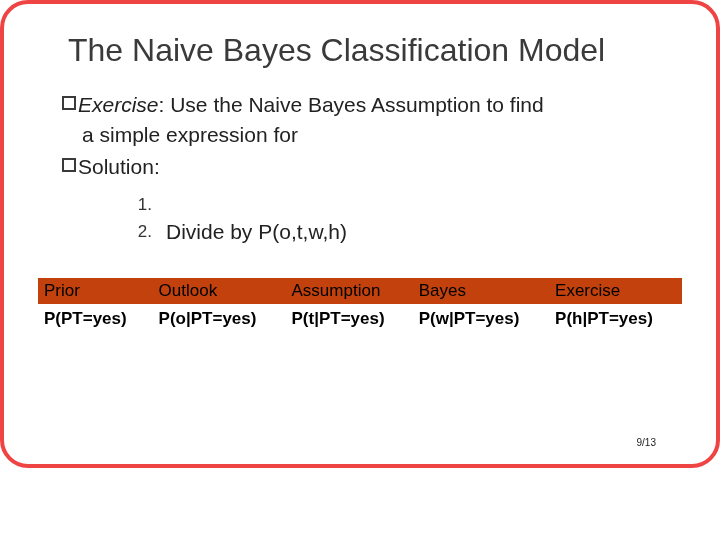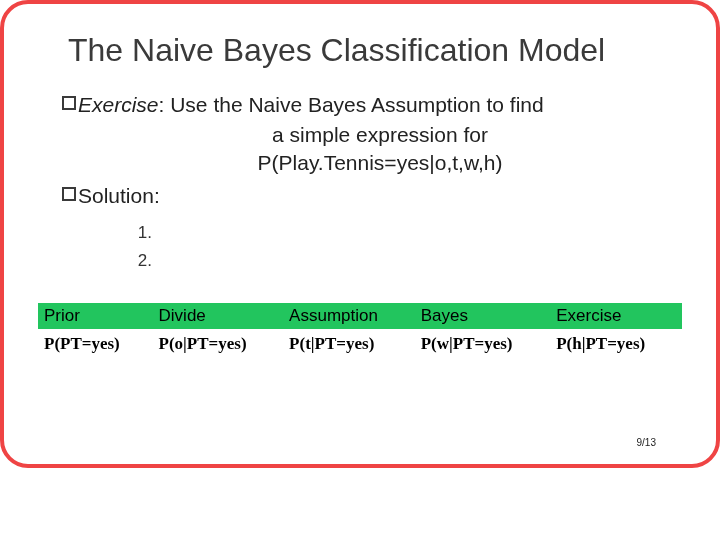--- a/index.html
+++ b/index.html
@@ -25,45 +25,44 @@
     color: #222;
   }
   .bullet-row {
     display: flex; align-items: flex-start; margin-bottom: 2px;
   }
   .bullet-square {
     width: 14px; height: 14px; border: 2px solid #3a3a3a; flex: none; margin-top: 5px; margin-right: 2px;
   }
   .bullet-text { flex: 1; line-height: 1.35; }
   .bullet-text .italic { font-style: italic; }
-  .bullet-cont { margin-left: 40px; line-height: 1.35; text-align: center; }
+  .bullet-cont { margin-left: 20px; line-height: 1.35; }
   .solution-row { margin-top: 4px; }
   .enum {
     margin: 8px 0 0 70px;
     font-size: 21px;
   }
   .enum-row { display: flex; gap: 14px; line-height: 1.45; }
   .enum-num { min-width: 20px; text-align: right; font-size: 17px; color: #333; padding-top: 3px; }
   .table-wrap { margin: 30px 0 0 0; }
   table { border-collapse: collapse; width: 100%; font-size: 17px; }
   th {
-    background: #22c55e;
+    background: #c2410c;
     color: #000;
     font-weight: 400;
     text-align: left;
     padding: 3px 6px;
     border: none;
   }
   td {
     padding: 5px 6px 22px 6px;
     border: none;
     vertical-align: top;
     font-weight: 700;
     color: #000;
-    font-family: Liberation Serif, serif;
   }
   .pgnum {
     position: absolute;
     bottom: 16px; right: 60px;
     font-size: 10px; color: #222;
   }
 </style>
 </head>
 <body>
 
@@ -73,44 +72,44 @@
 
   <div class="body">
 
     <div class="bullet-row">
       <span class="bullet-square"></span>
       <span class="bullet-text">
         <span class="italic">Exercise</span><span>: </span><span>Use the Naive Bayes Assumption to find</span>
       </span>
     </div>
     <div class="bullet-cont">a simple expression for</div>
-    <div class="bullet-cont">P(Play.Tennis=yes|o,t,w,h)</div>
 
     <div class="bullet-row solution-row">
       <span class="bullet-square"></span>
       <span class="bullet-text">Solution:</span>
     </div>
 
     <div class="enum">
       <div class="enum-row">
         <span class="enum-num">1.</span>
       </div>
       <div class="enum-row">
         <span class="enum-num">2.</span>
+        <span>Divide by P(o,t,w,h)</span>
       </div>
     </div>
 
   </div>
 
   <div class="table-wrap">
     <table>
       <thead>
         <tr>
           <th>Prior</th>
-          <th>Divide</th>
+          <th>Outlook</th>
           <th>Assumption</th>
           <th>Bayes</th>
           <th>Exercise</th>
         </tr>
       </thead>
       <tbody>
         <tr>
           <td>P(PT=yes)</td>
           <td>P(o|PT=yes)</td>
           <td>P(t|PT=yes)</td>

